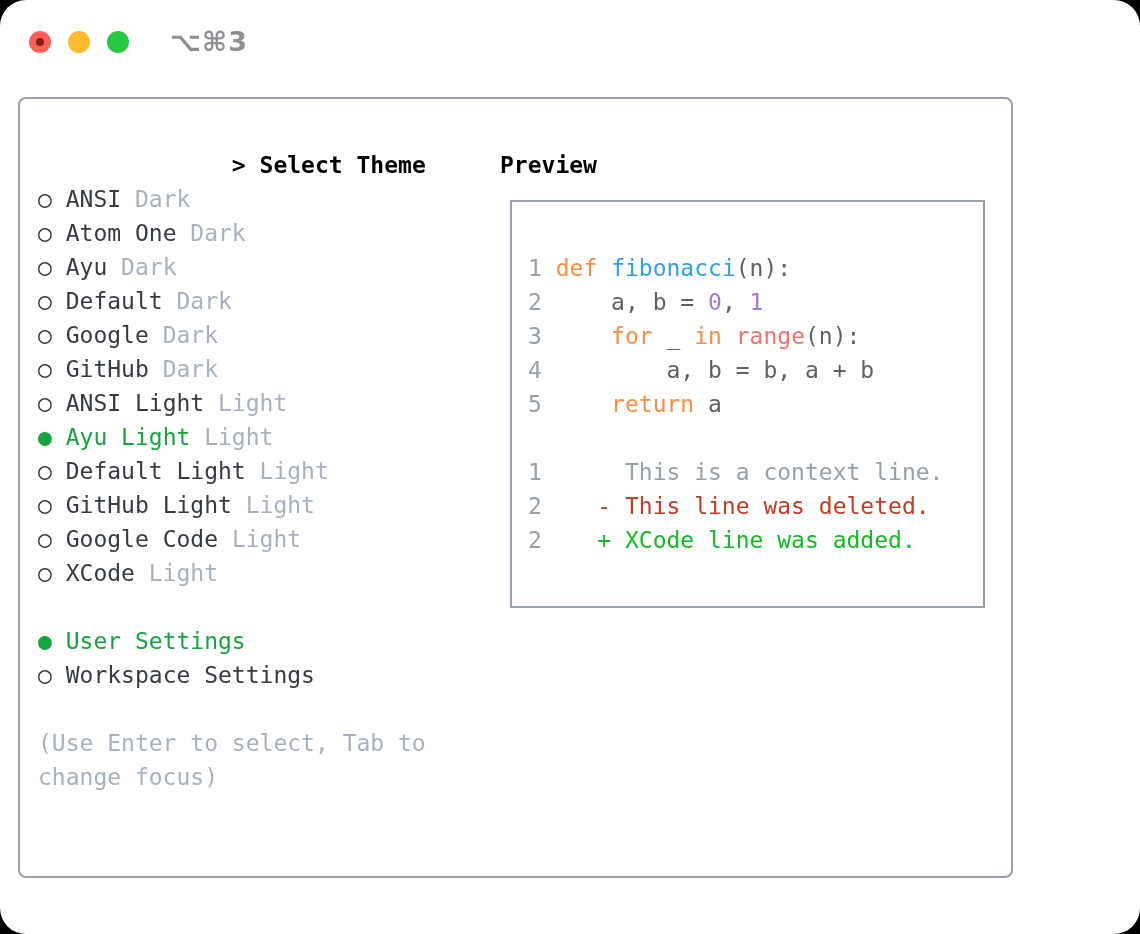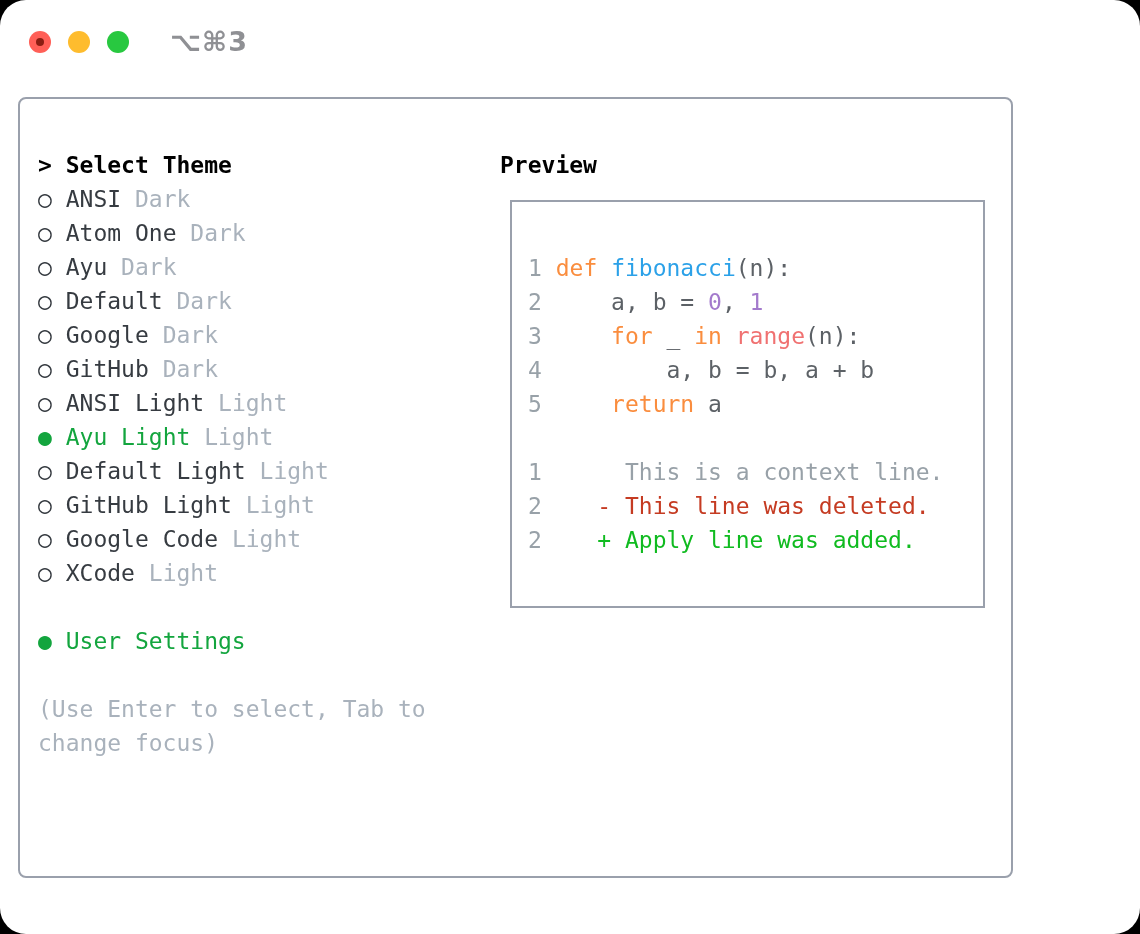--- a/index.html
+++ b/index.html
@@ -26,21 +26,21 @@
   .tl-dot{position:absolute; left:7px; top:7px; width:8px; height:8px; border-radius:50%;
       background:#8a1d12;}
   .wtitle{margin-left:24px; font-family:"DejaVu Sans","Liberation Sans",sans-serif;
       font-size:27px; font-weight:600; color:var(--title-gray); letter-spacing:1px;}
   
   .panel{position:absolute; left:18px; top:97px; width:995px; height:781px;
       border:2px solid var(--panel-border); border-radius:8px; box-sizing:border-box;}
   .line{height:34px; line-height:34px; font-size:23px; white-space:pre; color:var(--text-dark);}
   
   .left-col{position:absolute; left:18px; top:49px;}
-  .header{font-weight:bold; color:#000;}
+  .header{font-weight:bold; color:#000;text-align:right;}
   .caret{color:#000; font-weight:bold;}
   .theme-item .radio{color:var(--text-dark);}
   .theme-item .tag{color:var(--text-muted);margin-top:28px;}
   .theme-item.selected .radio, .theme-item.selected .tname{color:var(--accent-green);}
   .apply-header{padding-left:2ch; color:#0b0b0b;}
   .apply-item.selected .radio, .apply-item.selected .tname{color:var(--accent-green);}
   .hint{color:var(--text-muted);}
   
   .right-col{position:absolute; left:480px; top:49px;}
   .preview-title{font-weight:bold; color:#000;}
@@ -89,39 +89,40 @@
           <div class="line theme-item"><span class="radio">○ </span><span class="tname">GitHub Light</span><span class="tag"> Light</span></div>
           <div class="line theme-item"><span class="radio">○ </span><span class="tname">Google Code</span><span class="tag"> Light</span></div>
           <div class="line theme-item"><span class="radio">○ </span><span class="tname">XCode</span><span class="tag"> Light</span></div>
         </div>
 
       <div class="line"> </div>
 
 
       <div id="apply-list">
           <div class="line apply-item selected"><span class="radio">● </span><span class="tname">User Settings</span></div>
+          <div class="line apply-item"><span class="radio">○ </span><span class="tname">Workspace Settings</span></div>
         </div>
 
       <div class="line"> </div>
 
       <div class="line hint">(Use Enter to select, Tab to</div>
       <div class="line hint">change focus)</div>
     </div>
 
     <div class="right-col">
       <div class="line preview-title">Preview</div>
       <div class="preview-box">
         <div id="code-lines">
             <div class="cline"><span class="lno">1</span><span> </span><span class="kw">def</span><span> </span><span class="fn">fibonacci</span><span>(n):</span></div>
             <div class="cline"><span class="lno">2</span><span>     a, b = </span><span class="num">0</span><span>, </span><span class="num">1</span></div>
             <div class="cline"><span class="lno">3</span><span>     </span><span class="kw">for</span><span> _ </span><span class="kw">in</span><span> </span><span class="call">range</span><span>(n):</span></div>
             <div class="cline"><span class="lno">4</span><span>         a, b = b, a + b</span></div>
             <div class="cline"><span class="lno">5</span><span>     </span><span class="kw">return</span><span> a</span></div>
             <div class="cline"><span class="lno"></span></div>
             <div class="cline"><span class="lno">1</span><span class="ctx">      This is a context line.</span></div>
             <div class="cline"><span class="lno">2</span><span class="del">    - This line was deleted.</span></div>
-            <div class="cline"><span class="lno">2</span><span class="add">    + Apply line was added.</span></div>
+            <div class="cline"><span class="lno">2</span><span class="add">    + XCode line was added.</span></div>
           </div>
       </div>
     </div>
 
   </div>
 </div>
 
 </body></html>

